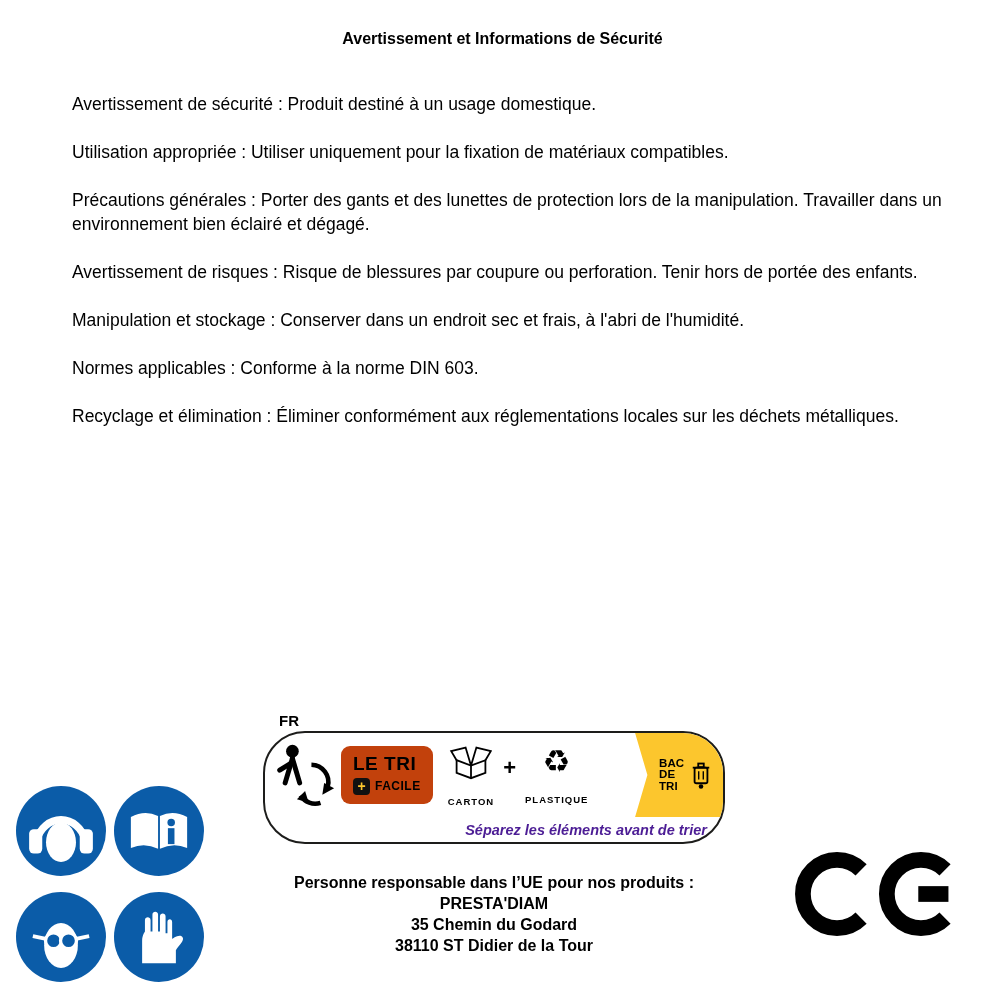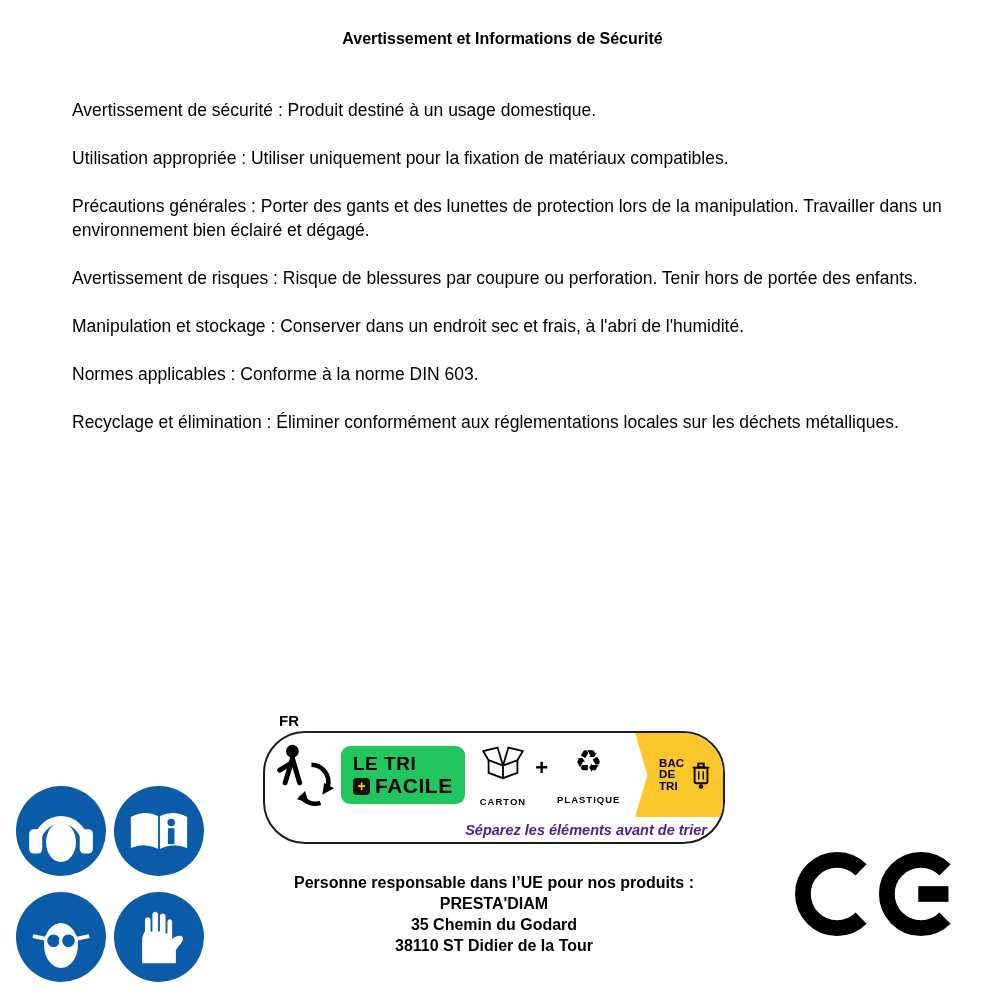--- a/index.html
+++ b/index.html
@@ -8,48 +8,48 @@
     font-family:"Liberation Sans",sans-serif;color:#000;
   }
   .title{
     position:absolute;top:30px;left:0;right:0;text-align:center;
     font-size:16px;font-weight:bold;
   }
   .content{
     position:absolute;left:72px;top:84px;width:900px;
     font-size:17.5px;line-height:24px;
   }
-  .content p{margin:14px 0 24px 0;}
+  .content p{margin:8px 0 24px 0;}
 
   
   .icons{
     position:absolute;left:16px;top:786px;
     display:grid;grid-template-columns:92px 92px;gap:16px 6px;
   }
   .picto{width:90px;height:90px;}
   .picto svg{width:100%;height:100%;display:block;}
 
   
   .trilabel{position:absolute;left:263px;top:712px;width:462px;}
   .fr{font-weight:bold;font-size:15px;margin:0 0 2px 16px;}
   .capsule{
     border:2.5px solid #1d1d1b;border-radius:42px;overflow:hidden;background:#fff;
   }
   .cap-main{display:flex;align-items:center;height:84px;padding-left:12px;}
   .triman{width:58px;height:64px;flex:0 0 auto;margin-right:6px;}
   .tribox{
-    background:#22c55e;border-radius:9px;padding:7px 12px;margin-right:10px;flex:0 0 auto;
+    background:#c2410c;border-radius:9px;padding:7px 12px;margin-right:10px;flex:0 0 auto;
   }
   .tribox .l1{font-size:19px;font-weight:900;letter-spacing:.5px;line-height:22px;}
   .tribox .l2{display:flex;align-items:center;gap:5px;line-height:22px;}
   .plusbox{
     width:17px;height:17px;background:#111;border-radius:4px;color:#FCC62D;
     display:flex;align-items:center;justify-content:center;font-size:14px;font-weight:bold;
   }
-  .tribox .fac{font-size:21px;font-weight:900;letter-spacing:.5px;}
+  .tribox .fac{font-size:12px;font-weight:900;letter-spacing:.5px;}
   .mat{display:flex;flex-direction:column;align-items:center;margin:0 5px;flex:0 0 auto;}
   .mat .cap{font-size:9.5px;font-weight:bold;letter-spacing:1px;margin-top:16px;}
   .midplus{font-size:22px;font-weight:bold;margin:0 4px 14px 4px;flex:0 0 auto;}
   .recycleglyph{font-family:"DejaVu Sans",sans-serif;font-size:31px;line-height:33px;}
   .bac{
     margin-left:auto;align-self:stretch;background:#FCC62D;
     clip-path:polygon(0 0,100% 0,100% 100%,0 100%,14% 50%);
     display:flex;align-items:center;gap:6px;padding:0 11px 0 24px;flex:0 0 auto;
   }
   .bac .txt{font-size:11.5px;font-weight:900;line-height:11.5px;}

